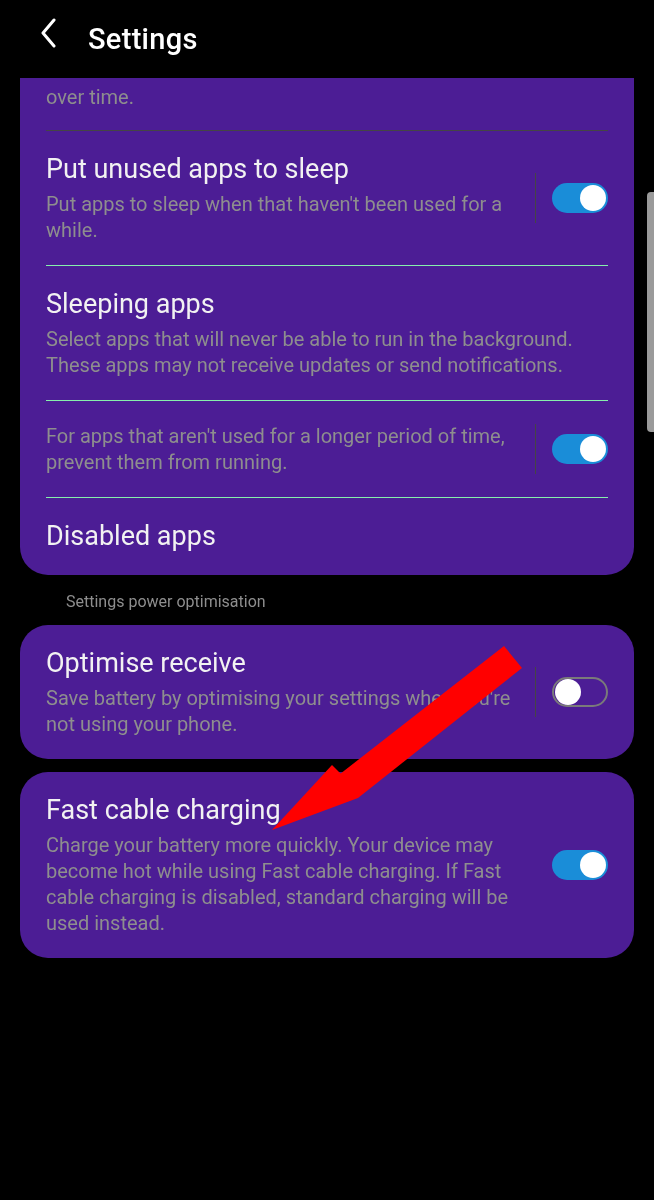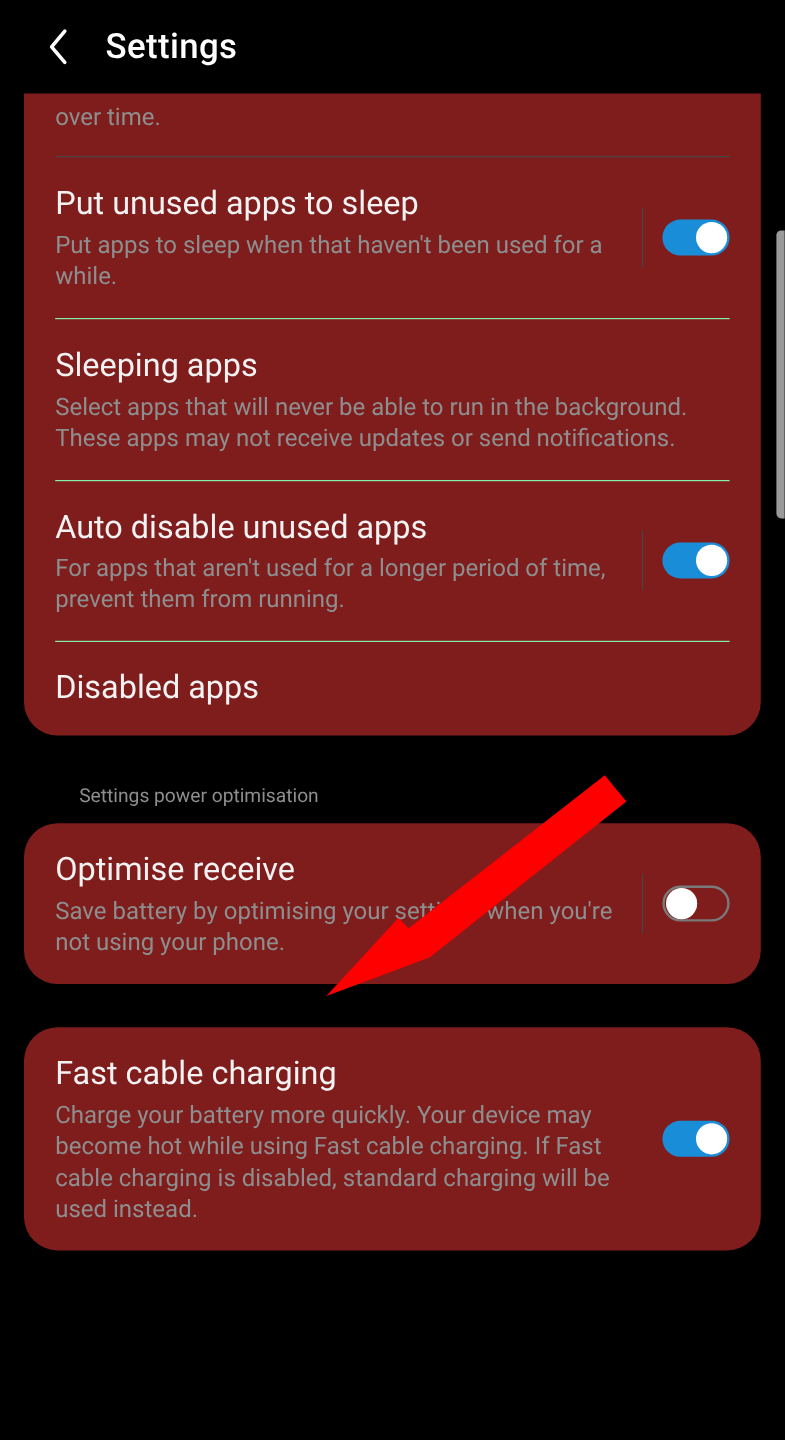--- a/index.html
+++ b/index.html
@@ -7,21 +7,20 @@
     width: 654px;
     height: 1200px;
     background: #000000;
     font-family: -apple-system, BlinkMacSystemFont, "Segoe UI", Roboto, sans-serif;
     color: #e8e8e8;
     overflow: hidden;
     position: relative;
   }
   .header {
     display: flex;
-    align-items: center;
     padding: 22px 20px 22px 38px;
     gap: 28px;
   }
   .back-icon {
     width: 22px;
     height: 22px;
     display: flex;
     align-items: center;
     justify-content: center;
   }
@@ -29,24 +28,24 @@
   .header-title {
     font-size: 29px;
     font-weight: 500;
     color: #ffffff;
     letter-spacing: 0.3px;
   }
   .scroll-area {
     padding: 0 20px;
   }
   .card {
-    background: #7f1d1d;
+    background: #4c1d95;
     border-radius: 28px;
     padding: 0 26px;
-    margin-bottom: 36px;
+    margin-bottom: 13px;
   }
   .card-top-partial {
     border-top-left-radius: 0;
     border-top-right-radius: 0;
     padding-top: 0;
   }
   .row {
     display: flex;
     align-items: center;
     justify-content: space-between;
@@ -167,21 +166,20 @@
 
     <div class="row">
       <div class="row-text">
         <div class="row-title">Sleeping apps</div>
         <div class="row-sub">Select apps that will never be able to run in the background. These apps may not receive updates or send notifications.</div>
       </div>
     </div>
 
     <div class="row">
       <div class="row-text">
-        <div class="row-title">Auto disable unused apps</div>
         <div class="row-sub">For apps that aren't used for a longer period of time, prevent them from running.</div>
       </div>
       <div class="toggle-wrap">
         <div class="toggle on">
             <div class="knob"></div>
           </div>
       </div>
     </div>
 
     <div class="row">

